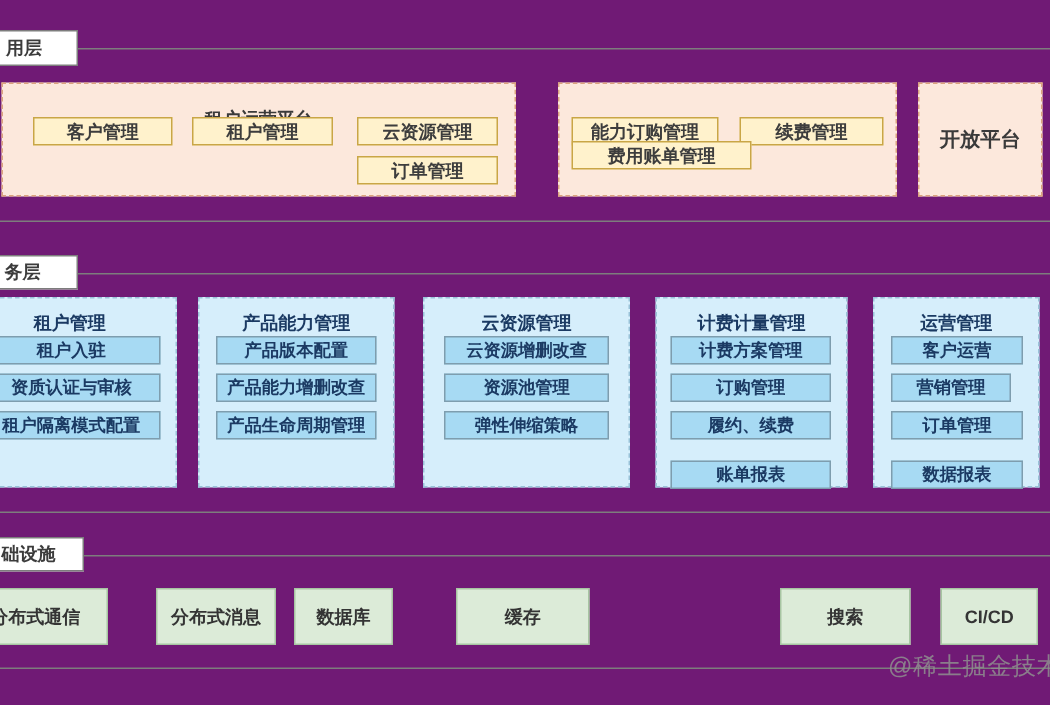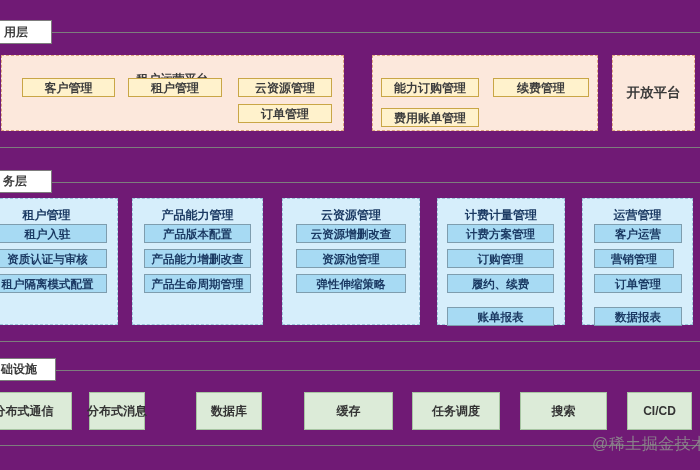--- a/index.html
+++ b/index.html
@@ -83,21 +83,21 @@
     <div class="ptitle">租户运营平台</div>
     <div class="ybox" style="left:20px;top:22px;width:93px">客户管理</div>
     <div class="ybox" style="left:126px;top:22px;width:94px">租户管理</div>
     <div class="ybox" style="left:236px;top:22px;width:94px">云资源管理</div>
     <div class="ybox" style="left:236px;top:48px;width:94px">订单管理</div>
   </div>
 
   <div class="panel" style="left:372px;top:55px;width:226px;height:76px">
     <div class="ybox" style="left:8px;top:22px;width:98px">能力订购管理</div>
     <div class="ybox" style="left:120px;top:22px;width:96px">续费管理</div>
-    <div class="ybox" style="left:8px;top:52px;width:98px">费用账单管理</div>
+    <div class="ybox" style="left:8px;top:38px;width:120px">费用账单管理</div>
   </div>
 
   <div class="panel open-platform" style="left:612px;top:55px;width:83px;height:76px">
     <span>开放平台</span>
   </div>
 
   <div class="scol" style="left:-25px;width:143px">
     <div class="stitle">租户管理</div>
     <div class="sitem si1" style="left:12px;right:10px">租户入驻</div>
     <div class="sitem si2" style="left:12px;right:10px">资质认证与审核</div>
@@ -128,22 +128,21 @@
 
   <div class="scol" style="left:582px;width:111px">
     <div class="stitle">运营管理</div>
     <div class="sitem si1" style="left:11px;right:10px">客户运营</div>
     <div class="sitem si2" style="left:11px;right:18px">营销管理</div>
     <div class="sitem si3" style="left:11px;right:10px">订单管理</div>
     <div class="sitem si4" style="left:11px;right:10px">数据报表</div>
   </div>
 
   <div class="ibox" style="left:-25px;width:97px">分布式通信</div>
-  <div class="ibox" style="left:89px;width:56px">分布式消息</div>
+  <div class="ibox" style="left:104px;width:80px">分布式消息</div>
   <div class="ibox" style="left:196px;width:66px">数据库</div>
   <div class="ibox" style="left:304px;width:89px">缓存</div>
-  <div class="ibox" style="left:412px;width:88px">任务调度</div>
   <div class="ibox" style="left:520px;width:87px">搜索</div>
   <div class="ibox" style="left:627px;width:65px">CI/CD</div>
 
   <div class="watermark">@稀土掘金技术</div>
 
 </div>
 
 </body></html>

